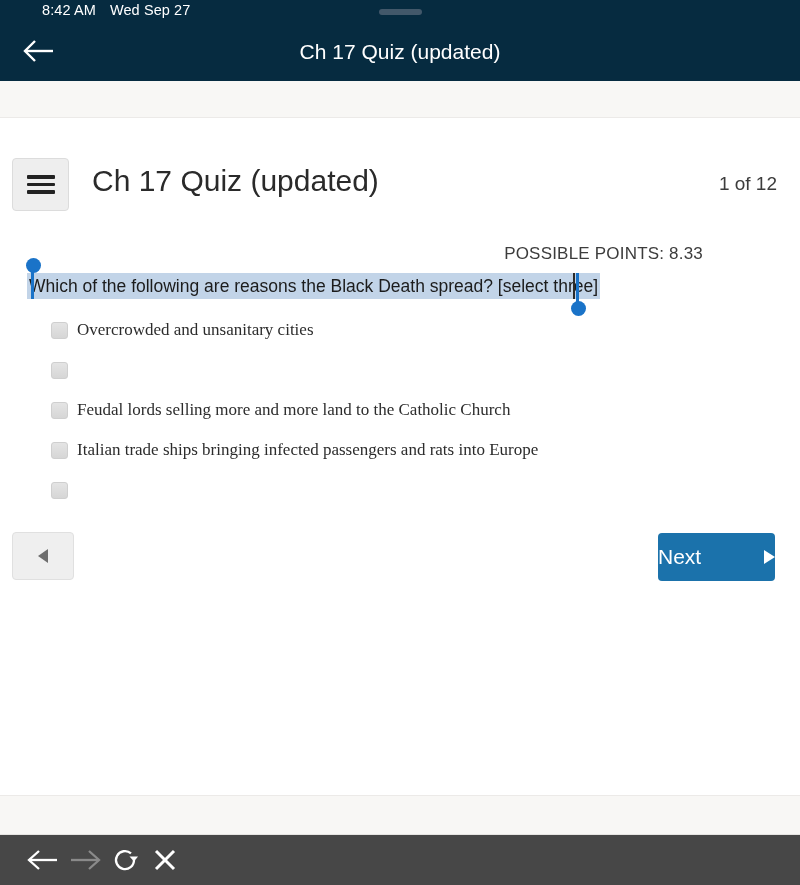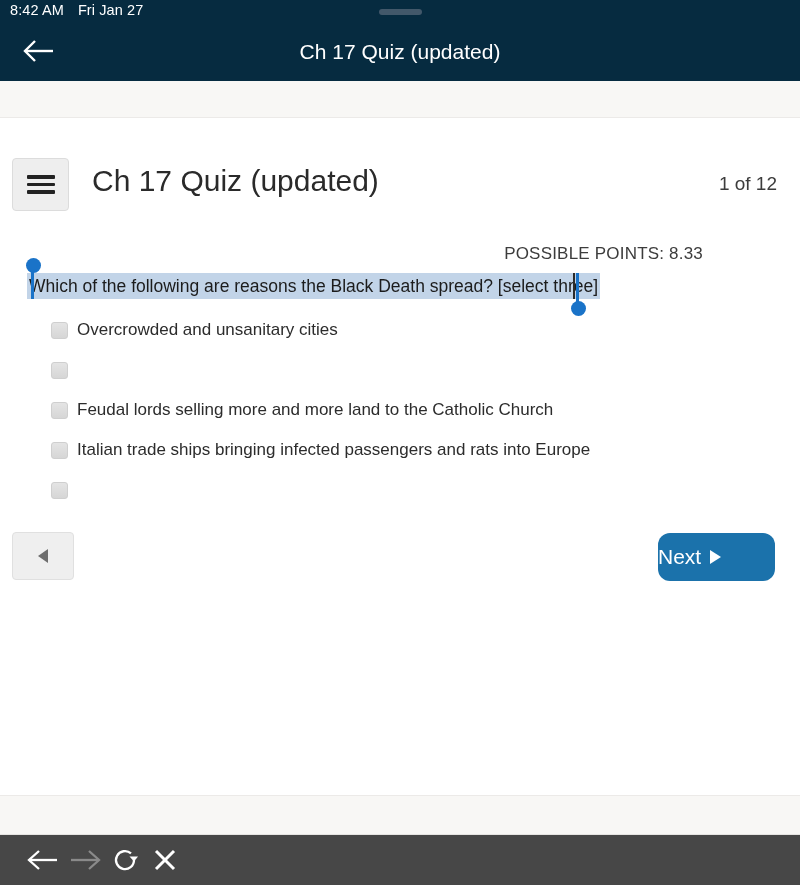--- a/index.html
+++ b/index.html
@@ -30,21 +30,21 @@
     width: 800px; height: 22px;
   }
   .status-left {
     position: absolute;
     left: 10px; top: 2px;
     color: #ffffff;
     font-size: 14.5px;
     letter-spacing: 0.1px;
     white-space: nowrap;
   }
-  .status-time { margin-right: 14px; }
+  .status-time { margin-right: 14px; margin-left: 32px; }
   .drag-pill {
     position: absolute;
     left: 379px; top: 9px;
     width: 43px; height: 6px;
     border-radius: 3px;
     background: #42586a;
   }
   .navbar {
     position: absolute;
     left: 0; top: 22px;
@@ -188,20 +188,21 @@
   .choices {
     position: absolute;
     left: 0; top: 192px;
     width: 800px;
   }
   .choice {
     display: flex;
     align-items: center;
     height: 40px;
     padding-left: 51px;
+    font-family: Liberation Serif, serif;
   }
   .chk {
     width: 17px; height: 17px;
     border-radius: 3px;
     background: linear-gradient(#e4e4e4, #d6d6d6);
     border: 1px solid #cfcfcf;
     flex: 0 0 auto;
     margin-right: 9px;
   }
   .choice-label {
@@ -224,22 +225,22 @@
     width: 0; height: 0;
     border-top: 7px solid transparent;
     border-bottom: 7px solid transparent;
     border-right: 10px solid #6e6e6e;
   }
   .next-btn {
     position: absolute;
     right: 25px; top: 415px;
     width: 117px; height: 48px;
     background: #1b72ab;
-    border-radius: 12px;
-    display: flex; align-items: center; justify-content: flex-start;
+    border-radius: 4px;
+    display: flex; align-items: center; justify-content: space-between;
     gap: 9px;
   }
   .next-label {
     color: #ffffff;
     font-size: 21px;
   }
   .tri-right {
     width: 0; height: 0;
     border-top: 7px solid transparent;
     border-bottom: 7px solid transparent;
@@ -274,21 +275,21 @@
 </style>
 </head>
 <body>
 
 <div class="screen">
 
   <div class="topchrome">
 
     <div class="statusbar">
       <div class="status-left">
-        <span class="status-time">8:42 AM</span><span>Fri Jan 27</span>
+        <span class="status-time">8:42 AM</span><span>Wed Sep 27</span>
       </div>
       <div class="drag-pill"></div>
     </div>
 
     <div class="navbar">
       <div class="nav-title">Ch 17 Quiz (updated)</div>
       <div class="back-arrow">
         <svg width="32" height="24" viewBox="0 0 32 24">
           <line x1="2" y1="12" x2="30" y2="12" stroke="#ffffff" stroke-width="2.4"></line>
           <polyline points="12,2 2,12 12,22" fill="none" stroke="#ffffff" stroke-width="2.4"></polyline>

